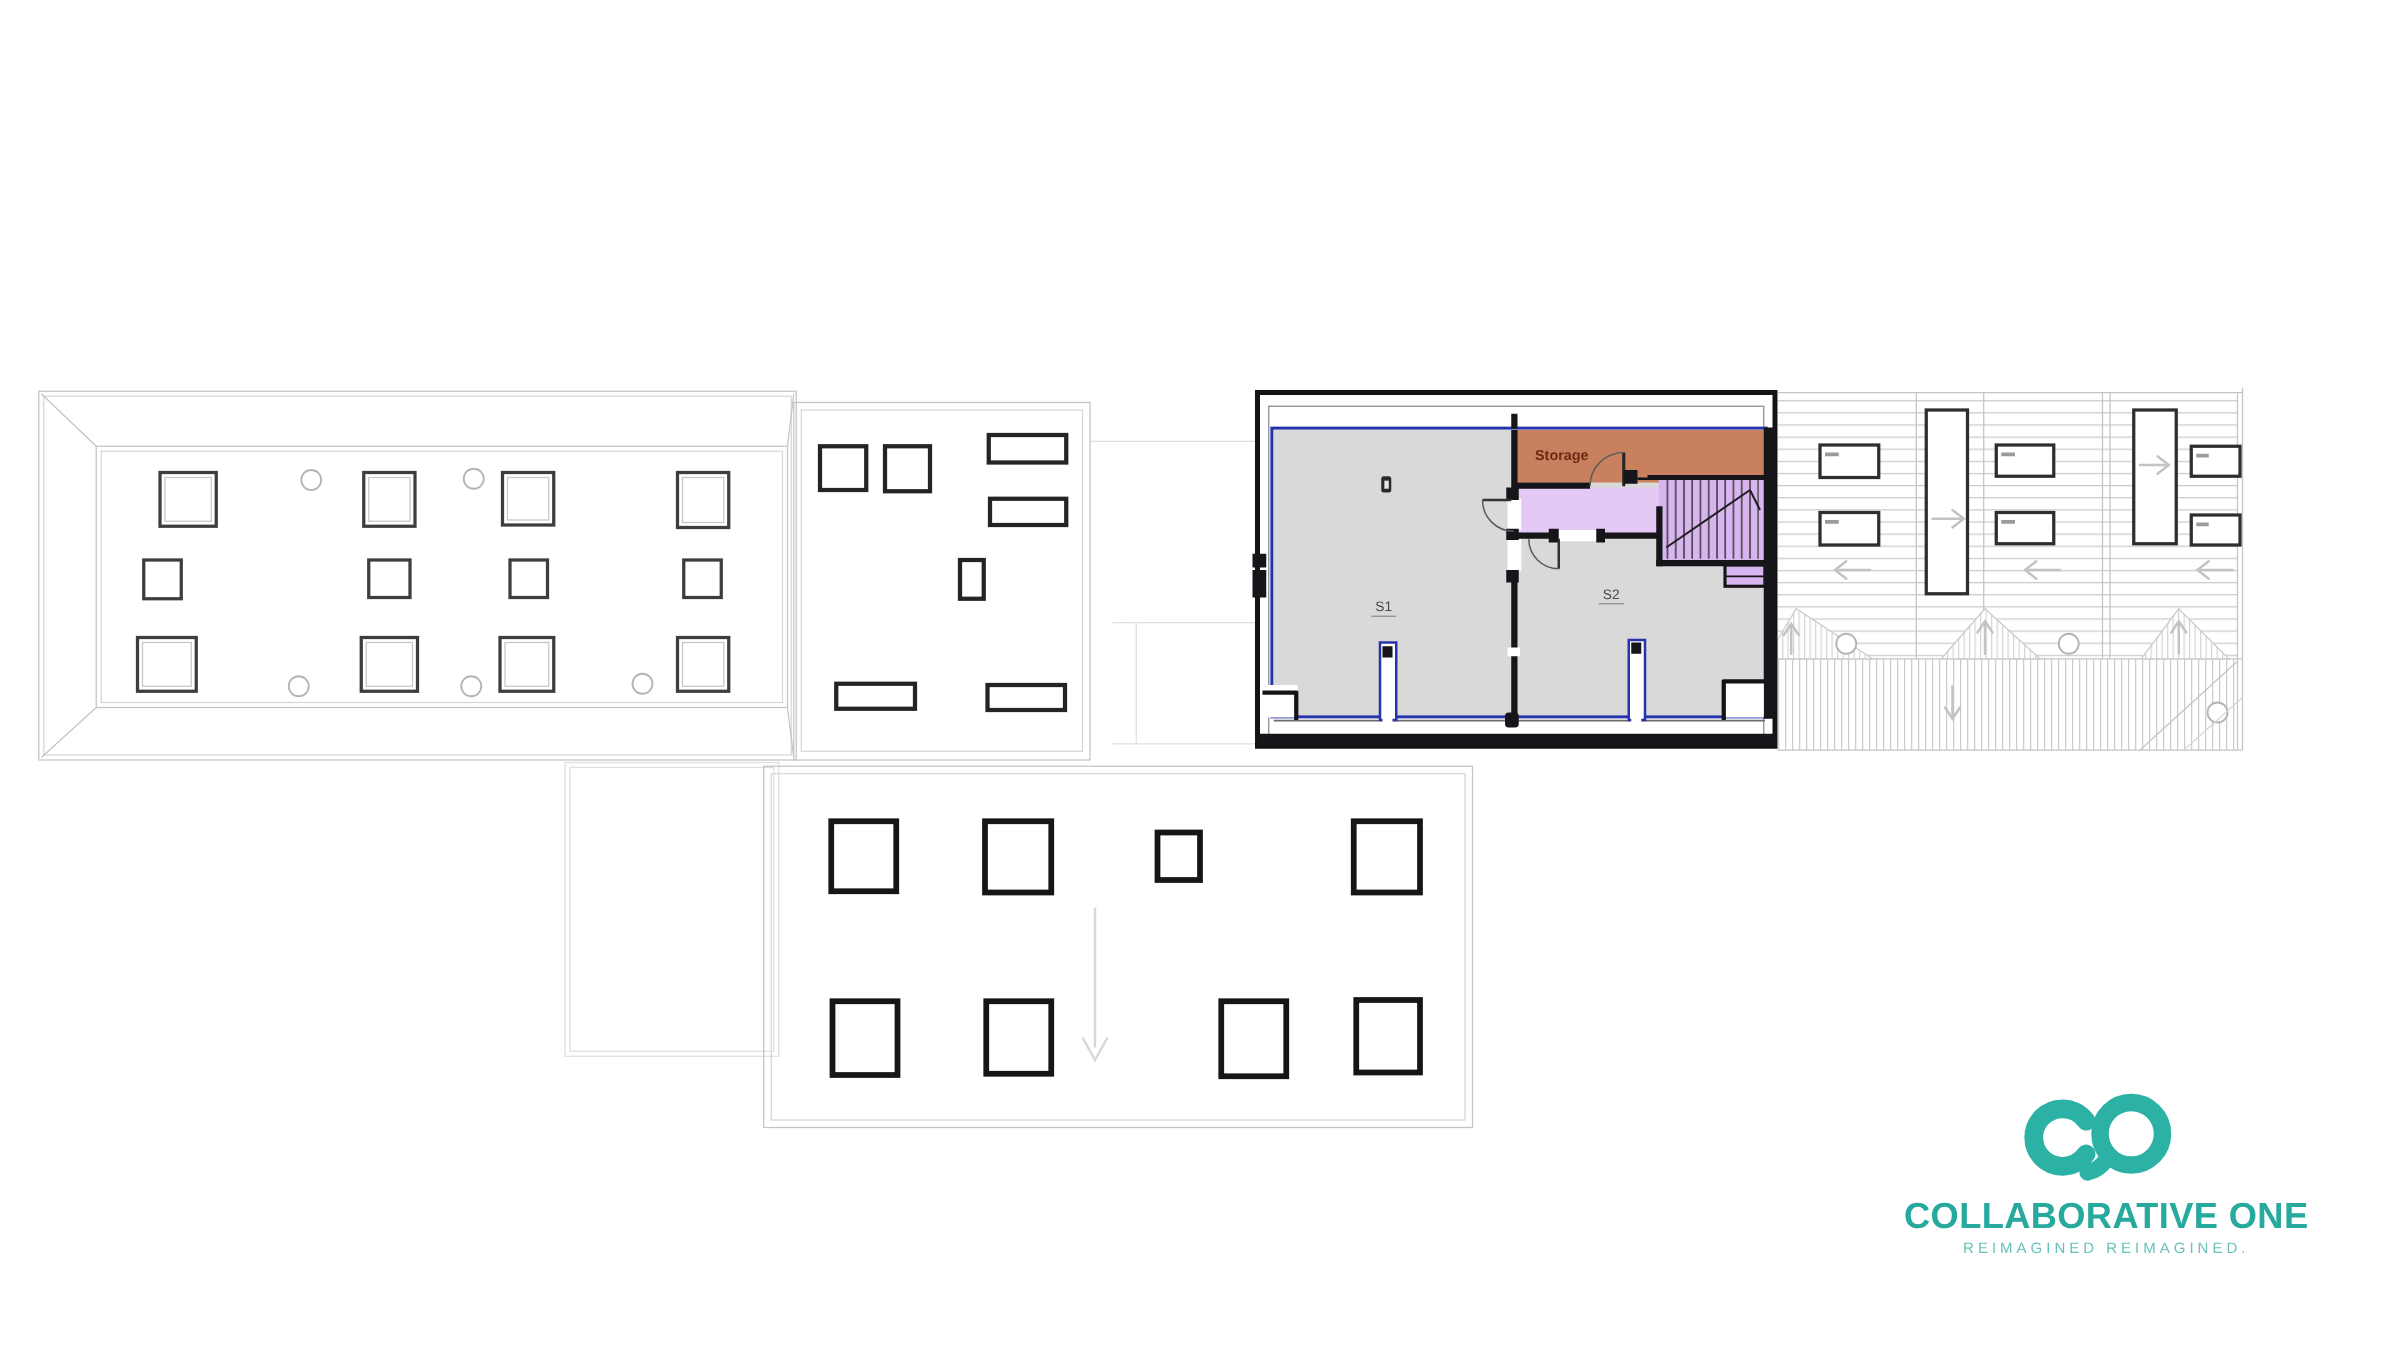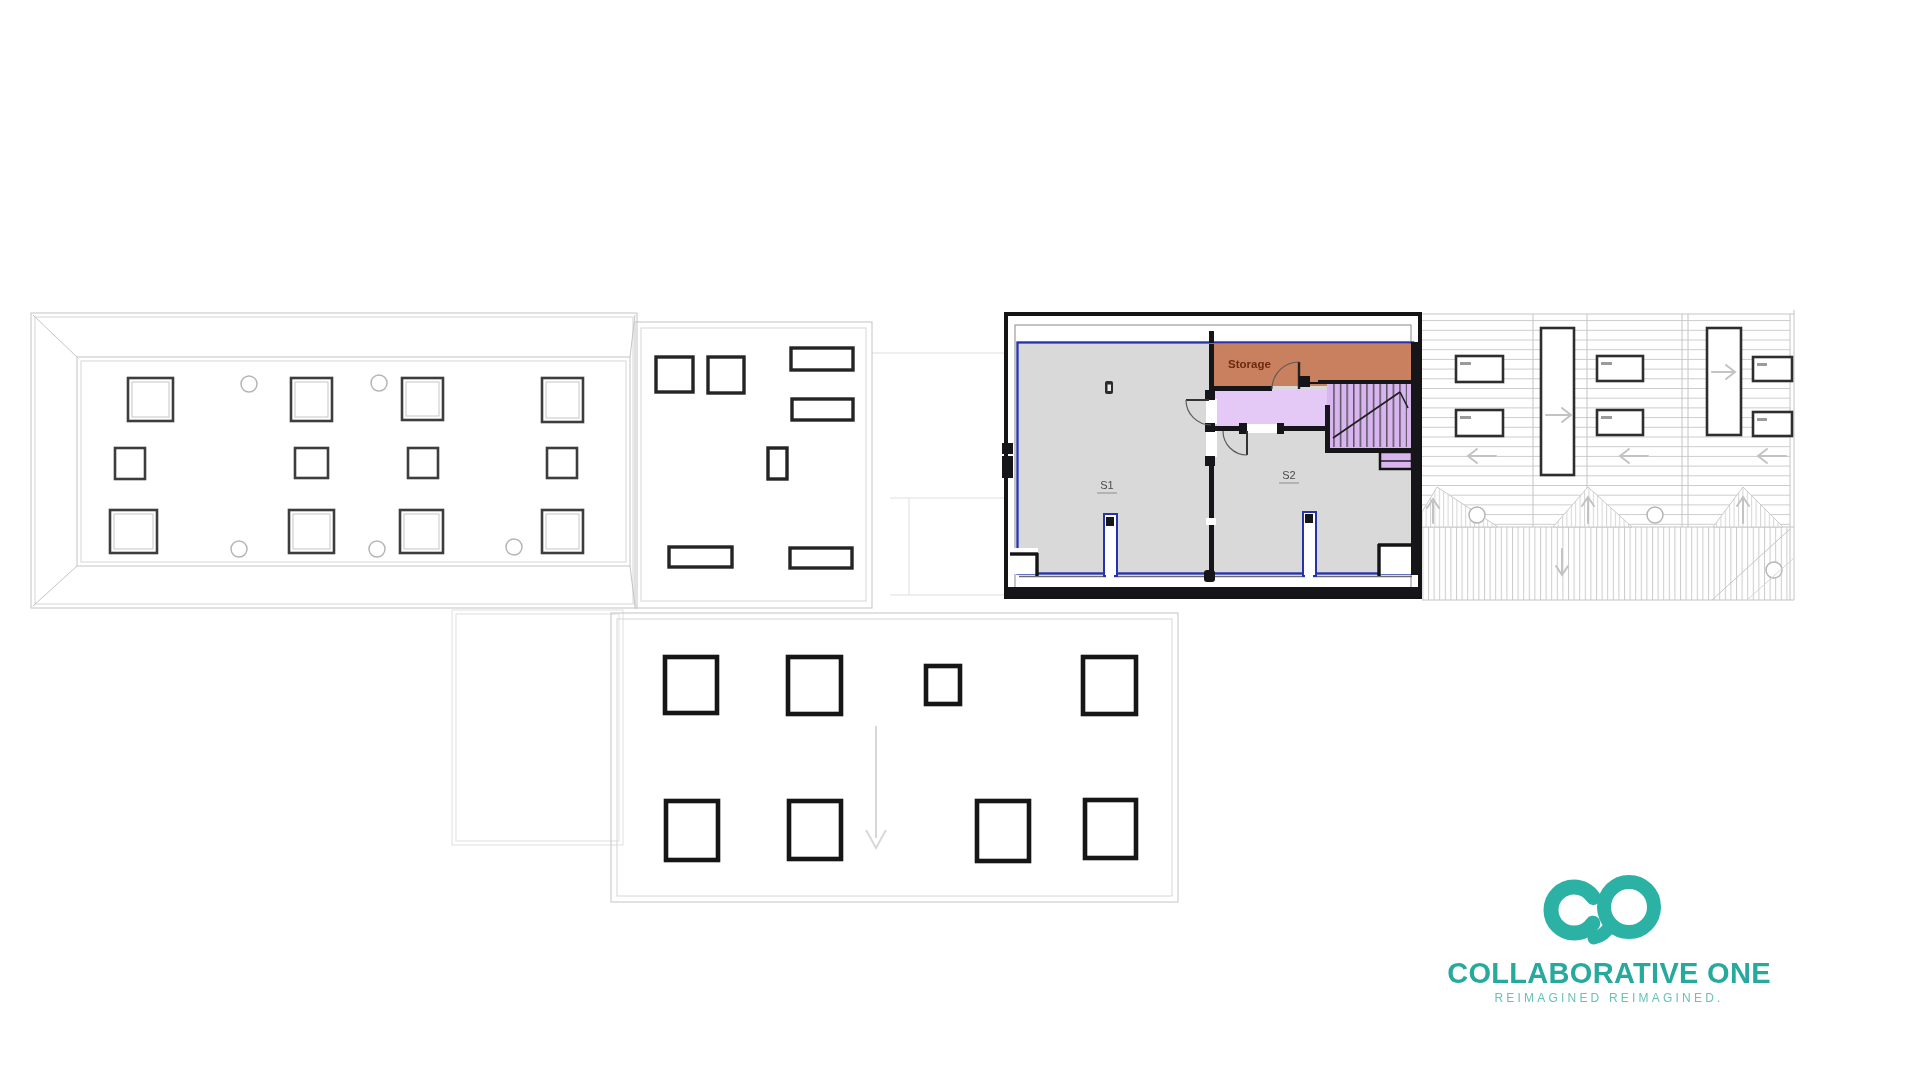--- a/index.html
+++ b/index.html
@@ -293,21 +293,21 @@
     </g>
 
     <text class="slbl" x="1228" y="368">Storage</text>
     <text class="lbl" x="1107" y="489" text-anchor="middle">S1</text>
     <line class="ul" x1="1097" y1="493" x2="1117" y2="493"></line>
     <text class="lbl" x="1289" y="479" text-anchor="middle">S2</text>
     <line class="ul" x1="1279" y1="483" x2="1299" y2="483"></line>
   </g>
 </svg>
 
-<div class="logo" style="left:1429px;top:858px;width:360px;">
+<div class="logo" style="left:1505px;top:858px;width:360px;">
   <svg width="140" height="82" viewBox="0 0 140 82" style="margin-left:105px;margin-top:10px;">
     <circle cx="40" cy="42" r="23" fill="none" stroke="var(--teal,#2cb1a5)" stroke-width="15" stroke-linecap="round" stroke-dasharray="116.4 28.1" stroke-dashoffset="130.5"></circle>
     <circle cx="95" cy="39" r="25" fill="none" stroke="var(--teal,#2cb1a5)" stroke-width="14"></circle>
     <path d="M77,57 Q70,68 60,70" fill="none" stroke="var(--teal,#2cb1a5)" stroke-width="13" stroke-linecap="round"></path>
   </svg>
   <div class="logo-title">COLLABORATIVE ONE</div>
   <div class="logo-tagline">REIMAGINED REIMAGINED.</div>
 </div>
 </div>
 

